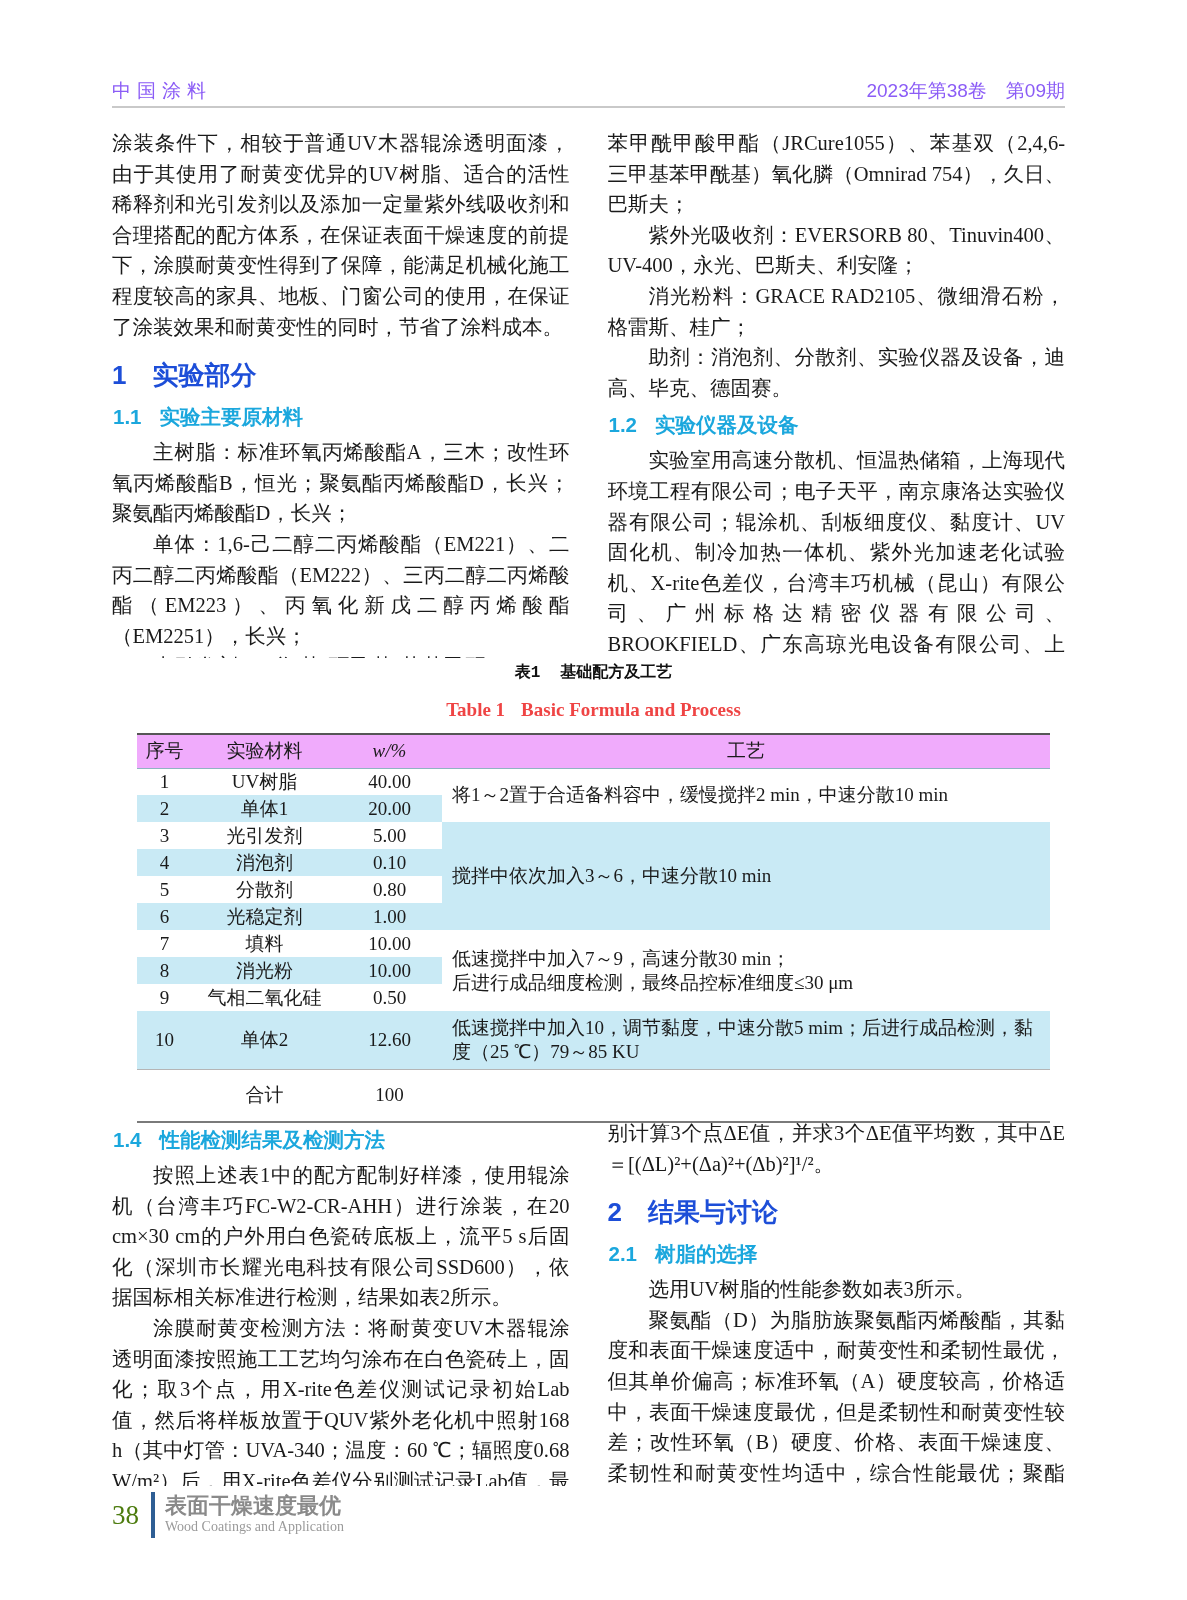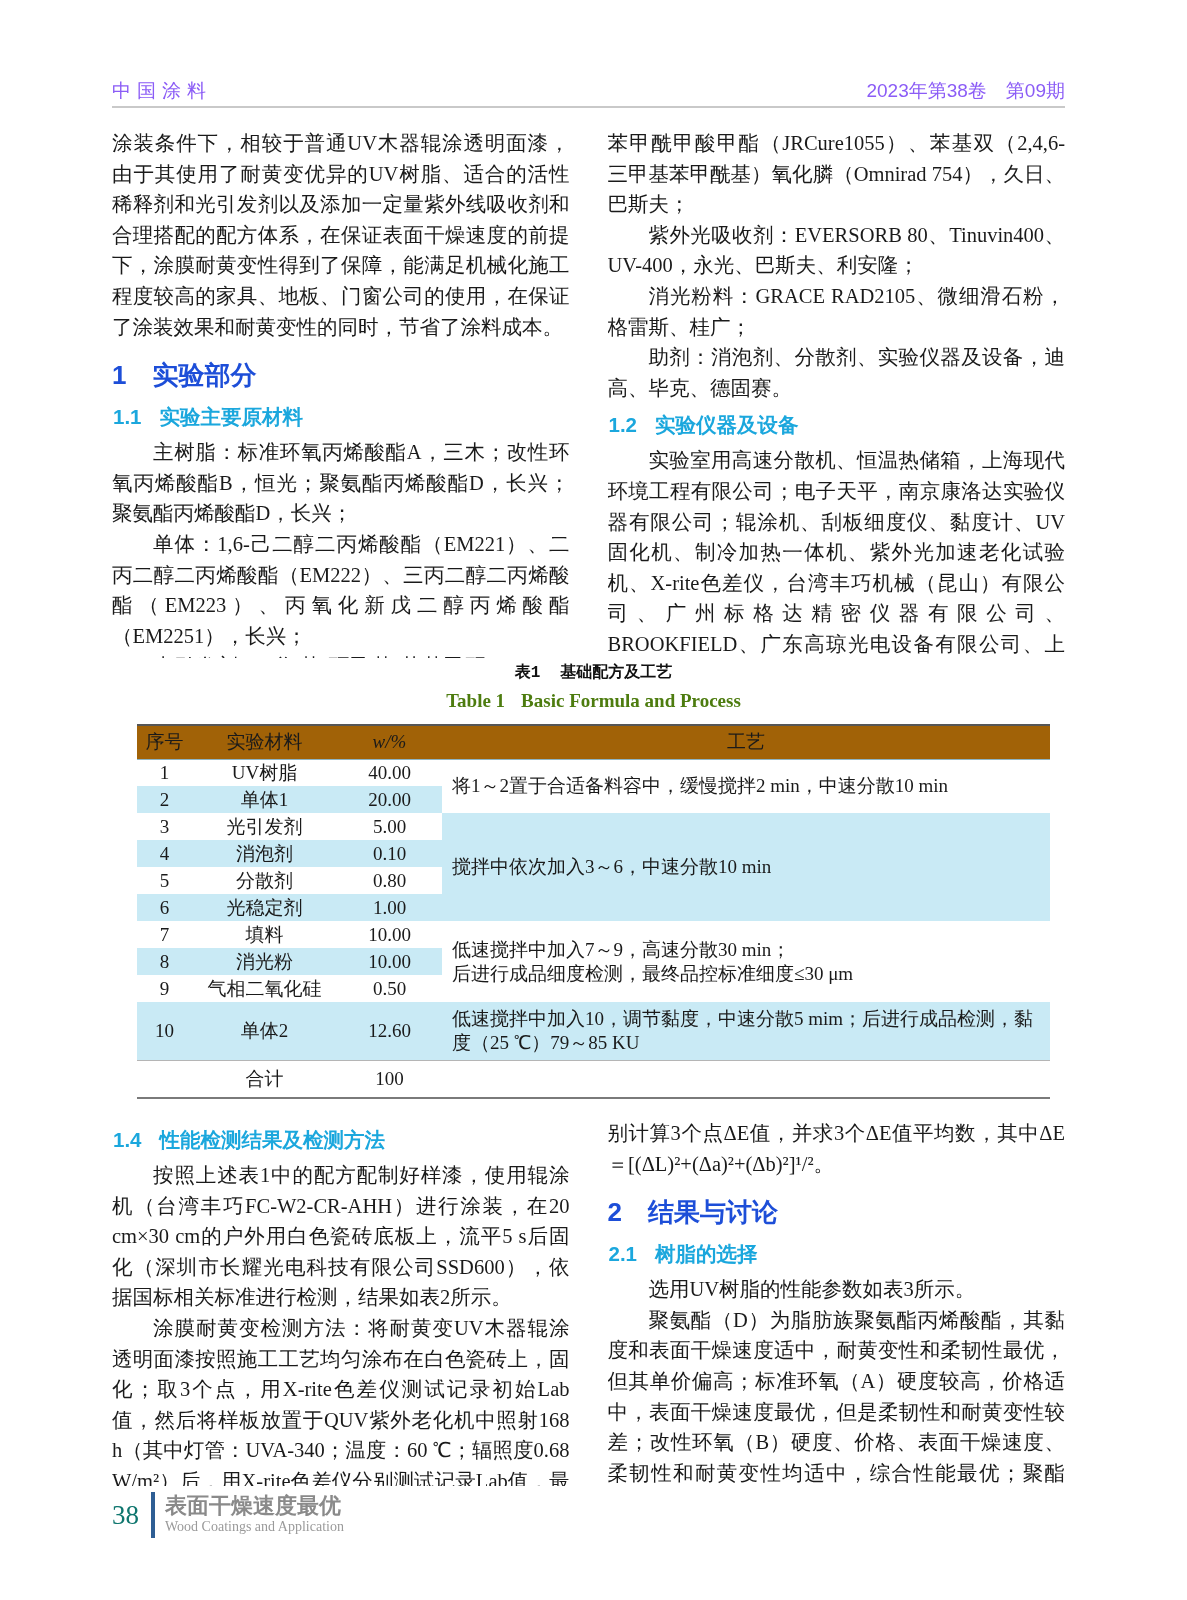--- a/index.html
+++ b/index.html
@@ -38,45 +38,45 @@
   .h-minor .h-num { margin-right:18px; }
 
   
   .table-block { position:absolute; left:137px; top:662px; width:913px; }
   .tb-caption-zh {
     text-align:center; font-family:Liberation Mono, monospace;
     font-weight:bold; font-size:16px; color:#111;
   }
   .tb-caption-zh .cap-no { margin-right:20px; }
   .tb-caption-en {
-    text-align:center; font-weight:bold; font-size:19px; margin-top:7px; color:#4d7c0f;
+    text-align:center; font-weight:bold; font-size:19px; margin-top:16px; color:#ef4444;
   }
   .tb-caption-en .cap-no { margin-right:16px; }
   table.formula {
     margin-top:12px; width:913px; border-collapse:collapse;
     font-size:19px; line-height:24px;
     border-top:2px solid #565656; border-bottom:2px solid #7a7a7a;
   }
   table.formula th, table.formula td { font-weight:normal; vertical-align:middle; }
   table.formula th {
-    background:#a16207; height:34px; text-align:center;
+    background:#f0abfc; height:34px; text-align:center;
     border-bottom:1px solid #8fb4c2;
   }
   td.c-no   { width:55px;  text-align:center; height:27px; }
   td.c-mat  { width:145px; text-align:center; }
   td.c-w    { width:105px; text-align:center; }
   td.c-proc { padding:4px 10px; text-align:left; }
   .shade { background:#c9eaf5; }
   tr.row10 td { height:58px; }
-  tr.total-row td { height:38px; border-top:1px solid #b5b5b5; }
+  tr.total-row td { height:53px; border-top:1px solid #b5b5b5; }
   .w-italic { font-style:italic; }
 
   
   .pg-footer { position:absolute; left:112px; top:1492px; display:flex; align-items:center; }
-  .pg-num { font-size:27px; color:#0f766e; margin-right:12px; }
+  .pg-num { font-size:27px; color:#4d7c0f; margin-right:12px; }
   .footer-bar { width:4px; height:46px; background:#2e5e94; margin-right:10px; }
   .ft-zh { font-family:"Liberation Sans", sans-serif; font-weight:bold; font-size:22px; color:#8a8a8a; line-height:24px; }
   .ft-en { font-size:14px; color:#9a9a9a; line-height:18px; }
 </style>
 </head>
 <body>
 
 <div class="page">
 
   <div class="pg-header">

